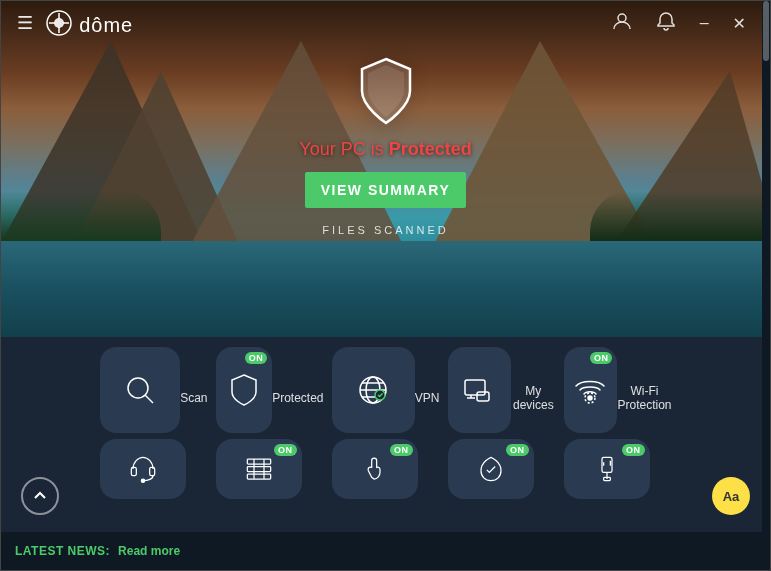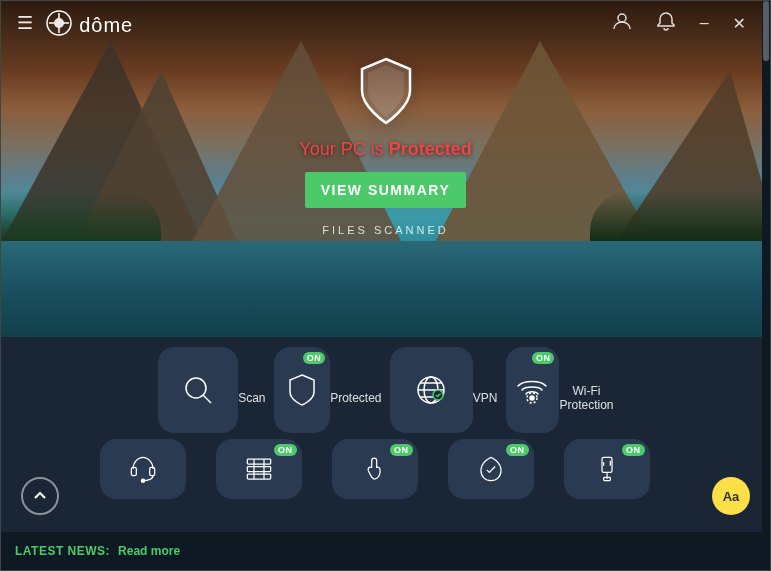--- a/index.html
+++ b/index.html
@@ -540,20 +540,31 @@
             <line x1="5" y1="18" x2="31" y2="18"></line>
             <line x1="7" y1="11" x2="29" y2="11"></line>
             <line x1="7" y1="25" x2="29" y2="25"></line>
             <circle cx="25" cy="23" r="5" fill="#1a2535" stroke="#4cca6a"></circle>
             <path d="M23 23 L24.5 24.5 L27.5 21.5" stroke="#4cca6a" stroke-width="1.5"></path>
           </svg>
         </div>
         <span class="icon-label">VPN</span>
       </div>
 
+      <div class="icon-item">
+        <div class="icon-btn">
+          <svg viewBox="0 0 36 36">
+            <rect x="4" y="8" width="20" height="15" rx="2"></rect>
+            <rect x="16" y="20" width="12" height="9" rx="2"></rect>
+            <line x1="10" y1="23" x2="10" y2="26"></line>
+            <line x1="6" y1="26" x2="14" y2="26"></line>
+          </svg>
+        </div>
+        <span class="icon-label">My devices</span>
+      </div>
 
       <div class="icon-item">
         <div class="icon-btn">
           <span class="on-badge">ON</span>
           <svg viewBox="0 0 36 36">
             <path d="M4 14 C9 8 27 8 32 14" stroke-linecap="round"></path>
             <path d="M8 18 C11 14 25 14 28 18" stroke-linecap="round"></path>
             <path d="M12 22 C14 19 22 19 24 22" stroke-linecap="round"></path>
             <circle cx="18" cy="26" r="2" fill="white"></circle>
             <circle cx="18" cy="26" r="5" stroke-dasharray="2 2"></circle>

